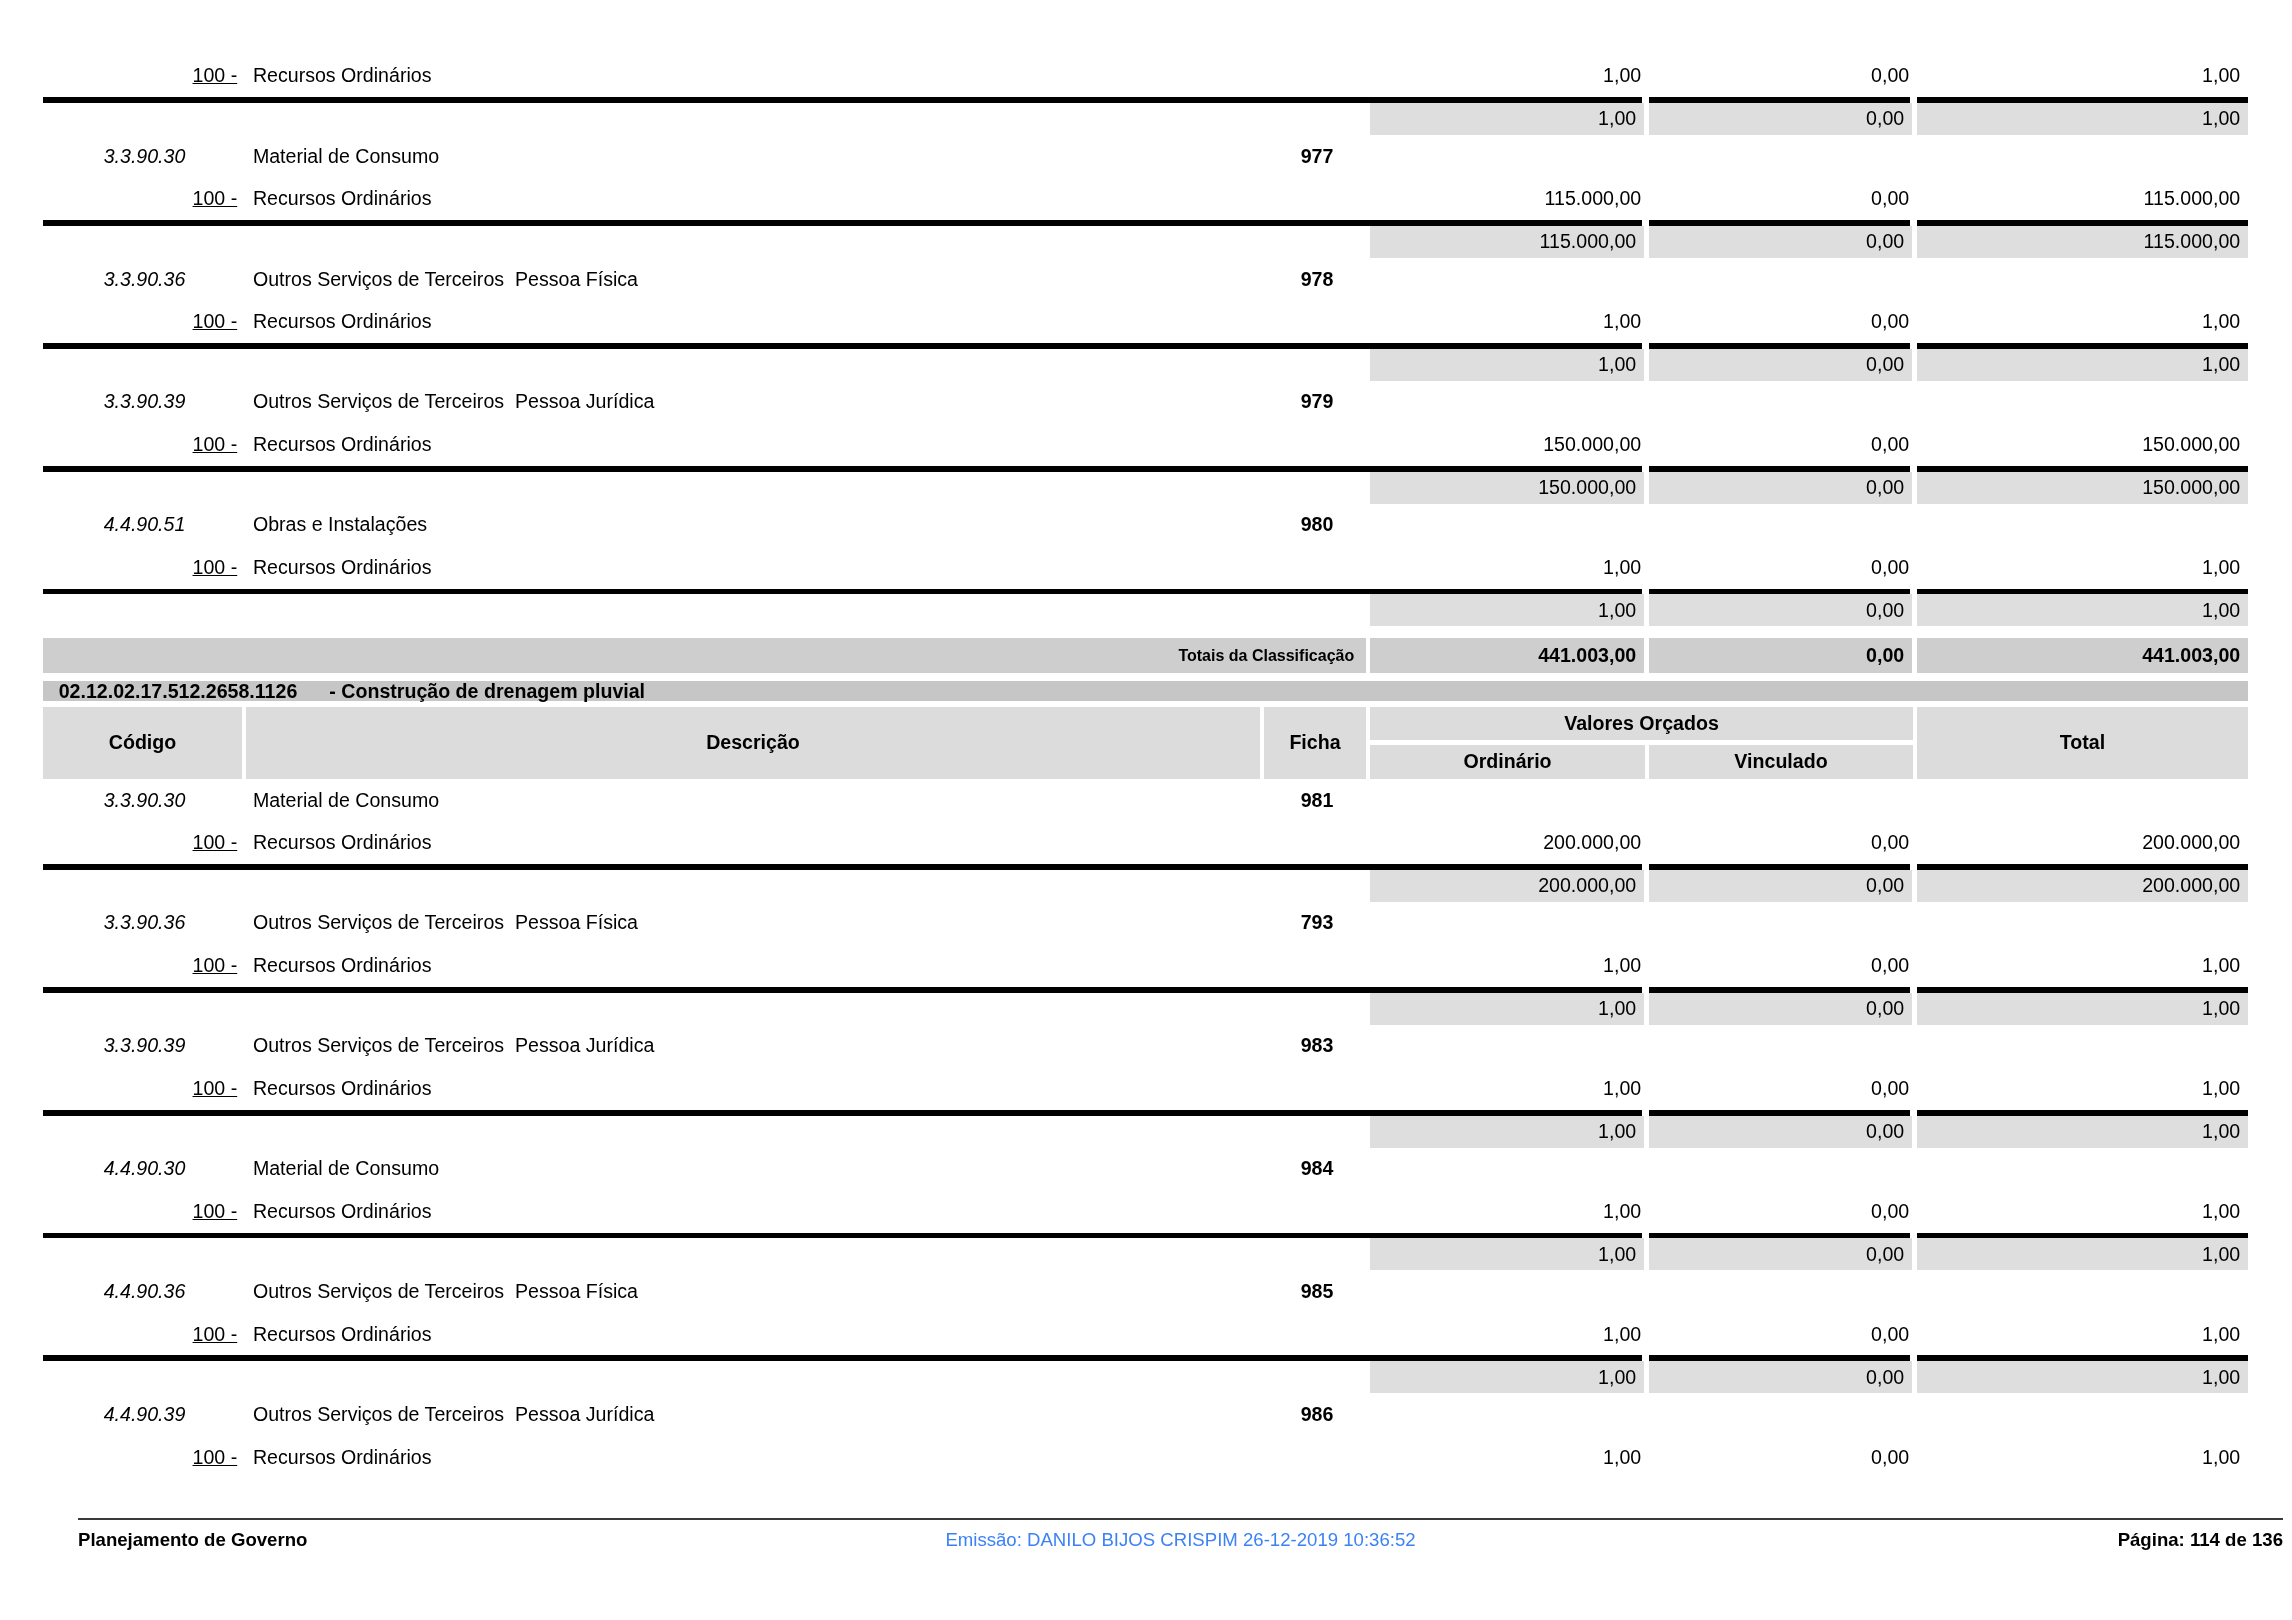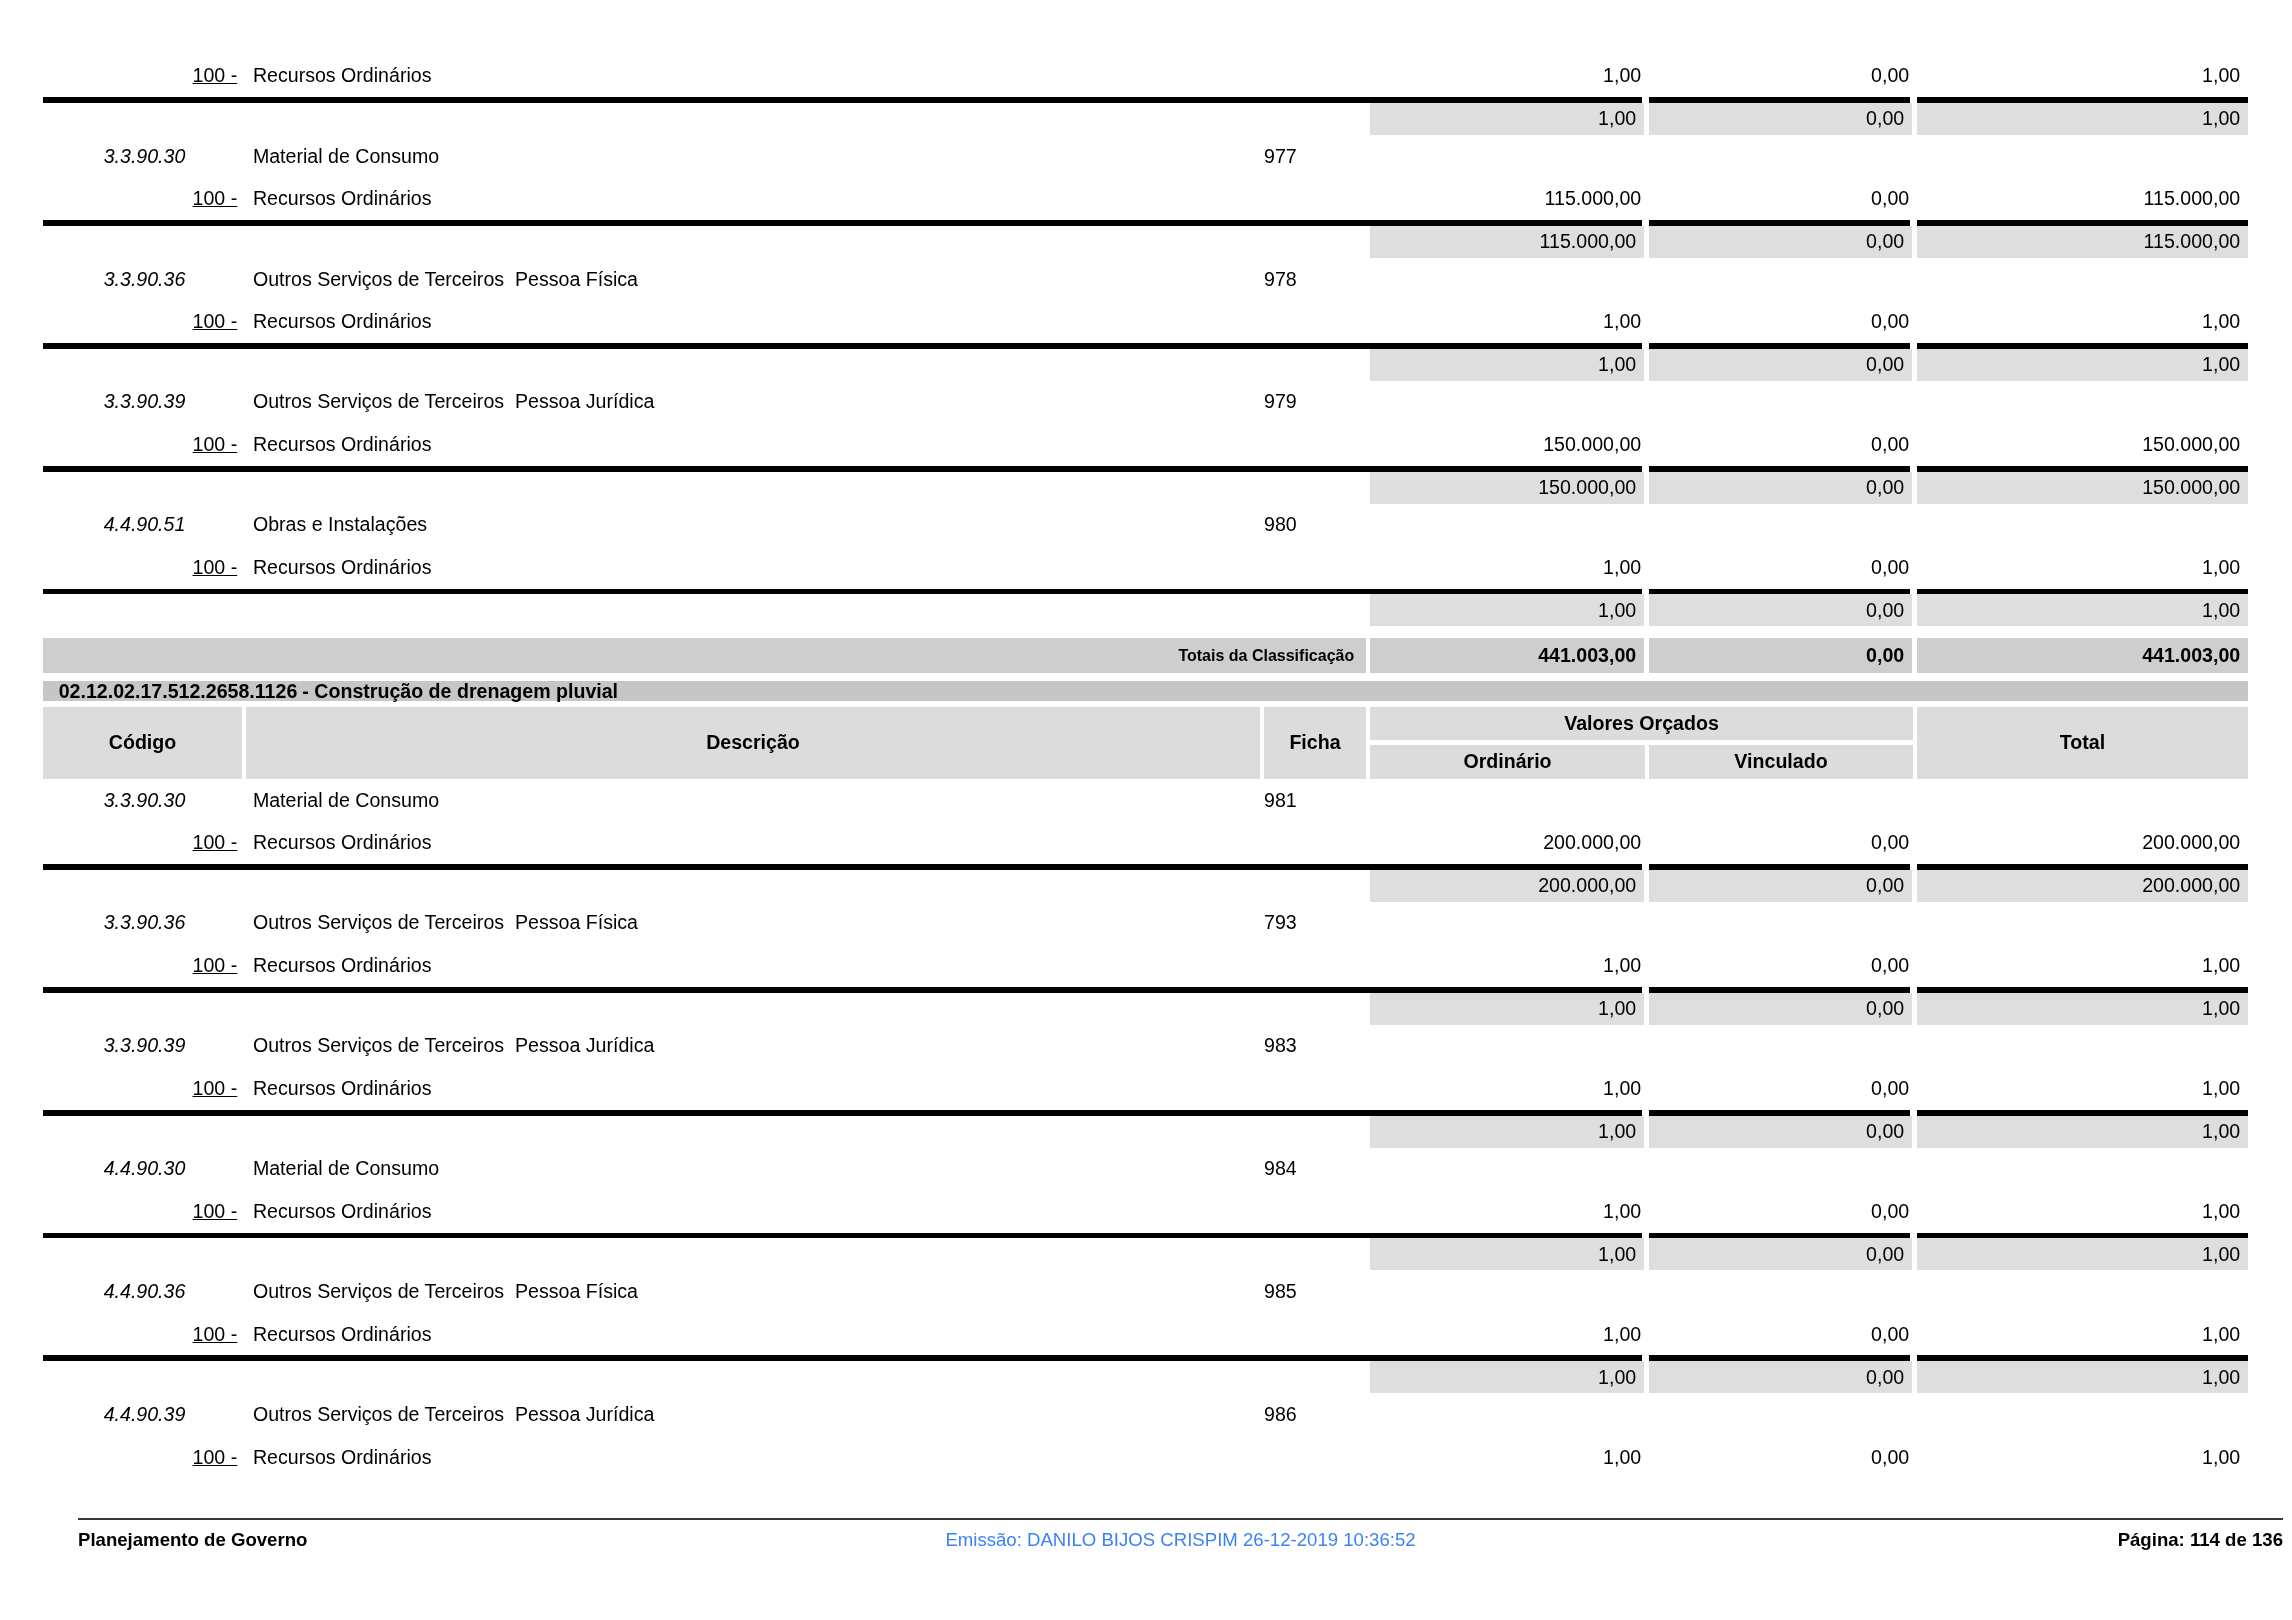--- a/index.html
+++ b/index.html
@@ -9,21 +9,21 @@
   }
   .content{ position:absolute; left:43px; top:0; width:2205px; padding-top:55px; }
 
   
   .row{ display:grid; grid-template-columns:203px 1018px 106px 279px 268px 331px; }
   .cell{ box-sizing:border-box; font-size:19.6px; line-height:1.1; }
 
   .code-row{ height:43px; align-items:center; }
   .code-cell{ text-align:center;font-style:italic; }
   .desc-cell{ padding-left:6.9px; white-space:pre; }
-  .ficha-cell{ text-align:left; }
+  .ficha-cell{ text-align:center;font-weight:bold; }
 
   .fonte-row{ height:42px; align-items:center; }
   .fonte-code-cell{ text-align:right; padding-right:8.8px;text-decoration:underline; }
   .num{ text-align:right; padding-right:7.8px; }
 
   .rule{ height:5.9px; display:flex; }
   .rule i{ display:block; height:5.9px; background:#000000; }
   .rule .r1{ width:1600px; margin-right:6.9px; }
   .rule .r2{ width:261px; margin-right:6.9px; }
   .rule .r3{ width:331px; }
@@ -43,21 +43,21 @@
     display:flex; align-items:center; justify-content:flex-end;
     padding-right:11.8px; box-sizing:border-box; font-size:16px;
   }
   .totais-row .band{ background:#cecece; }
 
   .section-band{
     margin-top:7.8px; height:20px; background:#c6c6c6;
     display:flex; align-items:center; font-weight:bold; font-size:19.6px;
   }
   .section-code{ margin-left:15.7px; }
-  .section-title{ margin-left:5px; white-space:pre; }
+  .section-title{ margin-left:32px; white-space:pre; }
 
   .col-header{
     margin-top:5.9px; display:grid;
     grid-template-columns:203px 1018px 106px 279px 268px 331px;
     grid-template-rows:33px 4.9px 34px;
   }
   .hc{
     background:#dcdcdc; font-weight:bold; font-size:19.6px;
     display:flex; align-items:center; justify-content:center;
     border-right:4.9px solid #ffffff; box-sizing:border-box;

